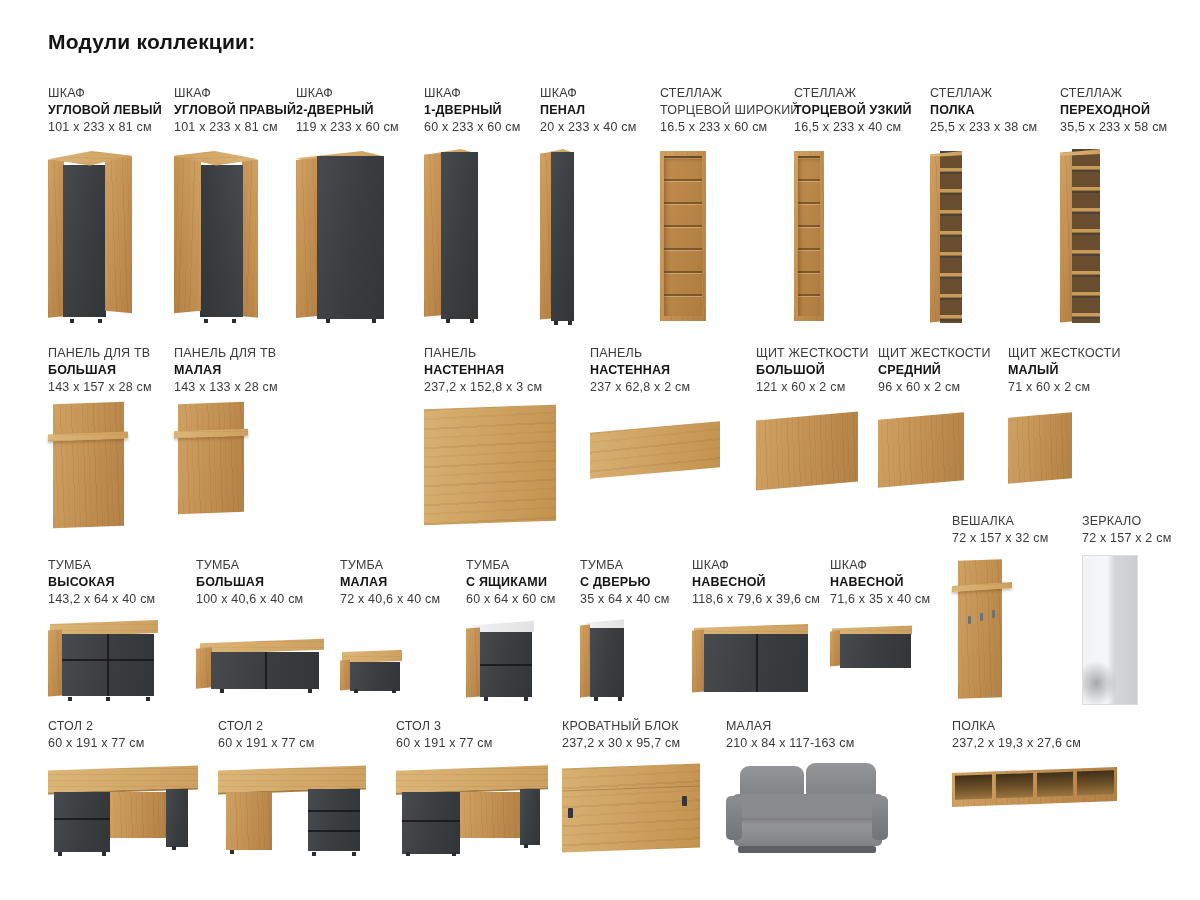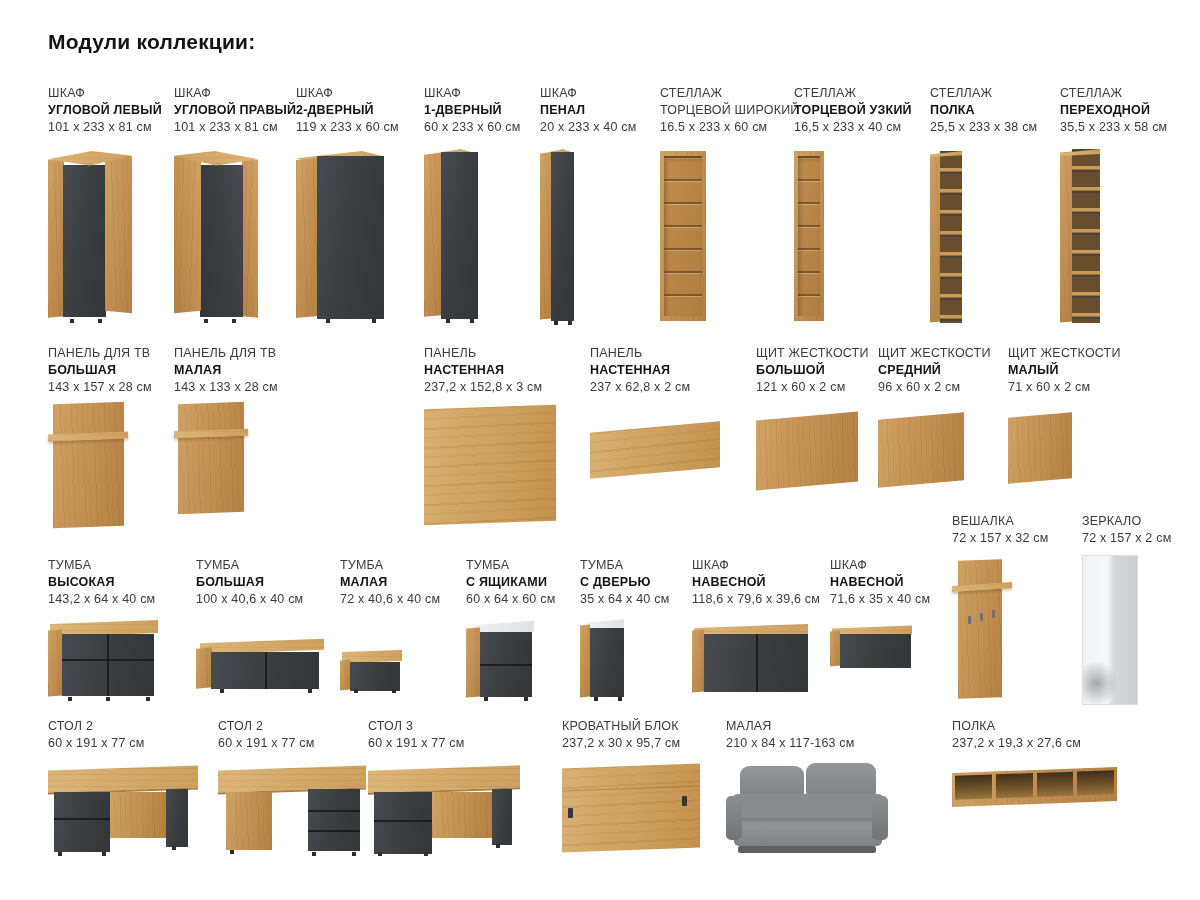--- a/index.html
+++ b/index.html
@@ -411,21 +411,21 @@
       <div class="abs w" style="left:8px;top:30px;width:46px;height:58px"></div>
       <div class="abs dk" style="left:90px;top:27px;width:52px;height:62px"></div>
       <div class="gaph" style="left:90px;top:48px;width:52px"></div>
       <div class="gaph" style="left:90px;top:68px;width:52px"></div>
       <div class="ft" style="left:12px;bottom:4px"></div>
       <div class="ft" style="left:94px;bottom:2px"></div>
       <div class="ft" style="left:134px;bottom:2px"></div>
     </div>
   </div>
 
-  <div class="cell" style="left:368px;top:718px;width:160px">
+  <div class="cell" style="left:396px;top:718px;width:160px">
     <div class="lbl">
       <div class="l1">СТОЛ 3</div>
       <div class="ld">60 x 191 x 77 см</div>
     </div>
     <div class="fig" style="top:44px;width:152px;height:96px">
       <div class="abs slab" style="left:0;top:6px;width:152px;height:22px"></div>
       <div class="abs dk" style="left:6px;top:30px;width:58px;height:62px"></div>
       <div class="gaph" style="left:6px;top:58px;width:58px"></div>
       <div class="abs w" style="left:64px;top:30px;width:60px;height:46px"></div>
       <div class="abs dk" style="left:124px;top:27px;width:20px;height:56px"></div>

